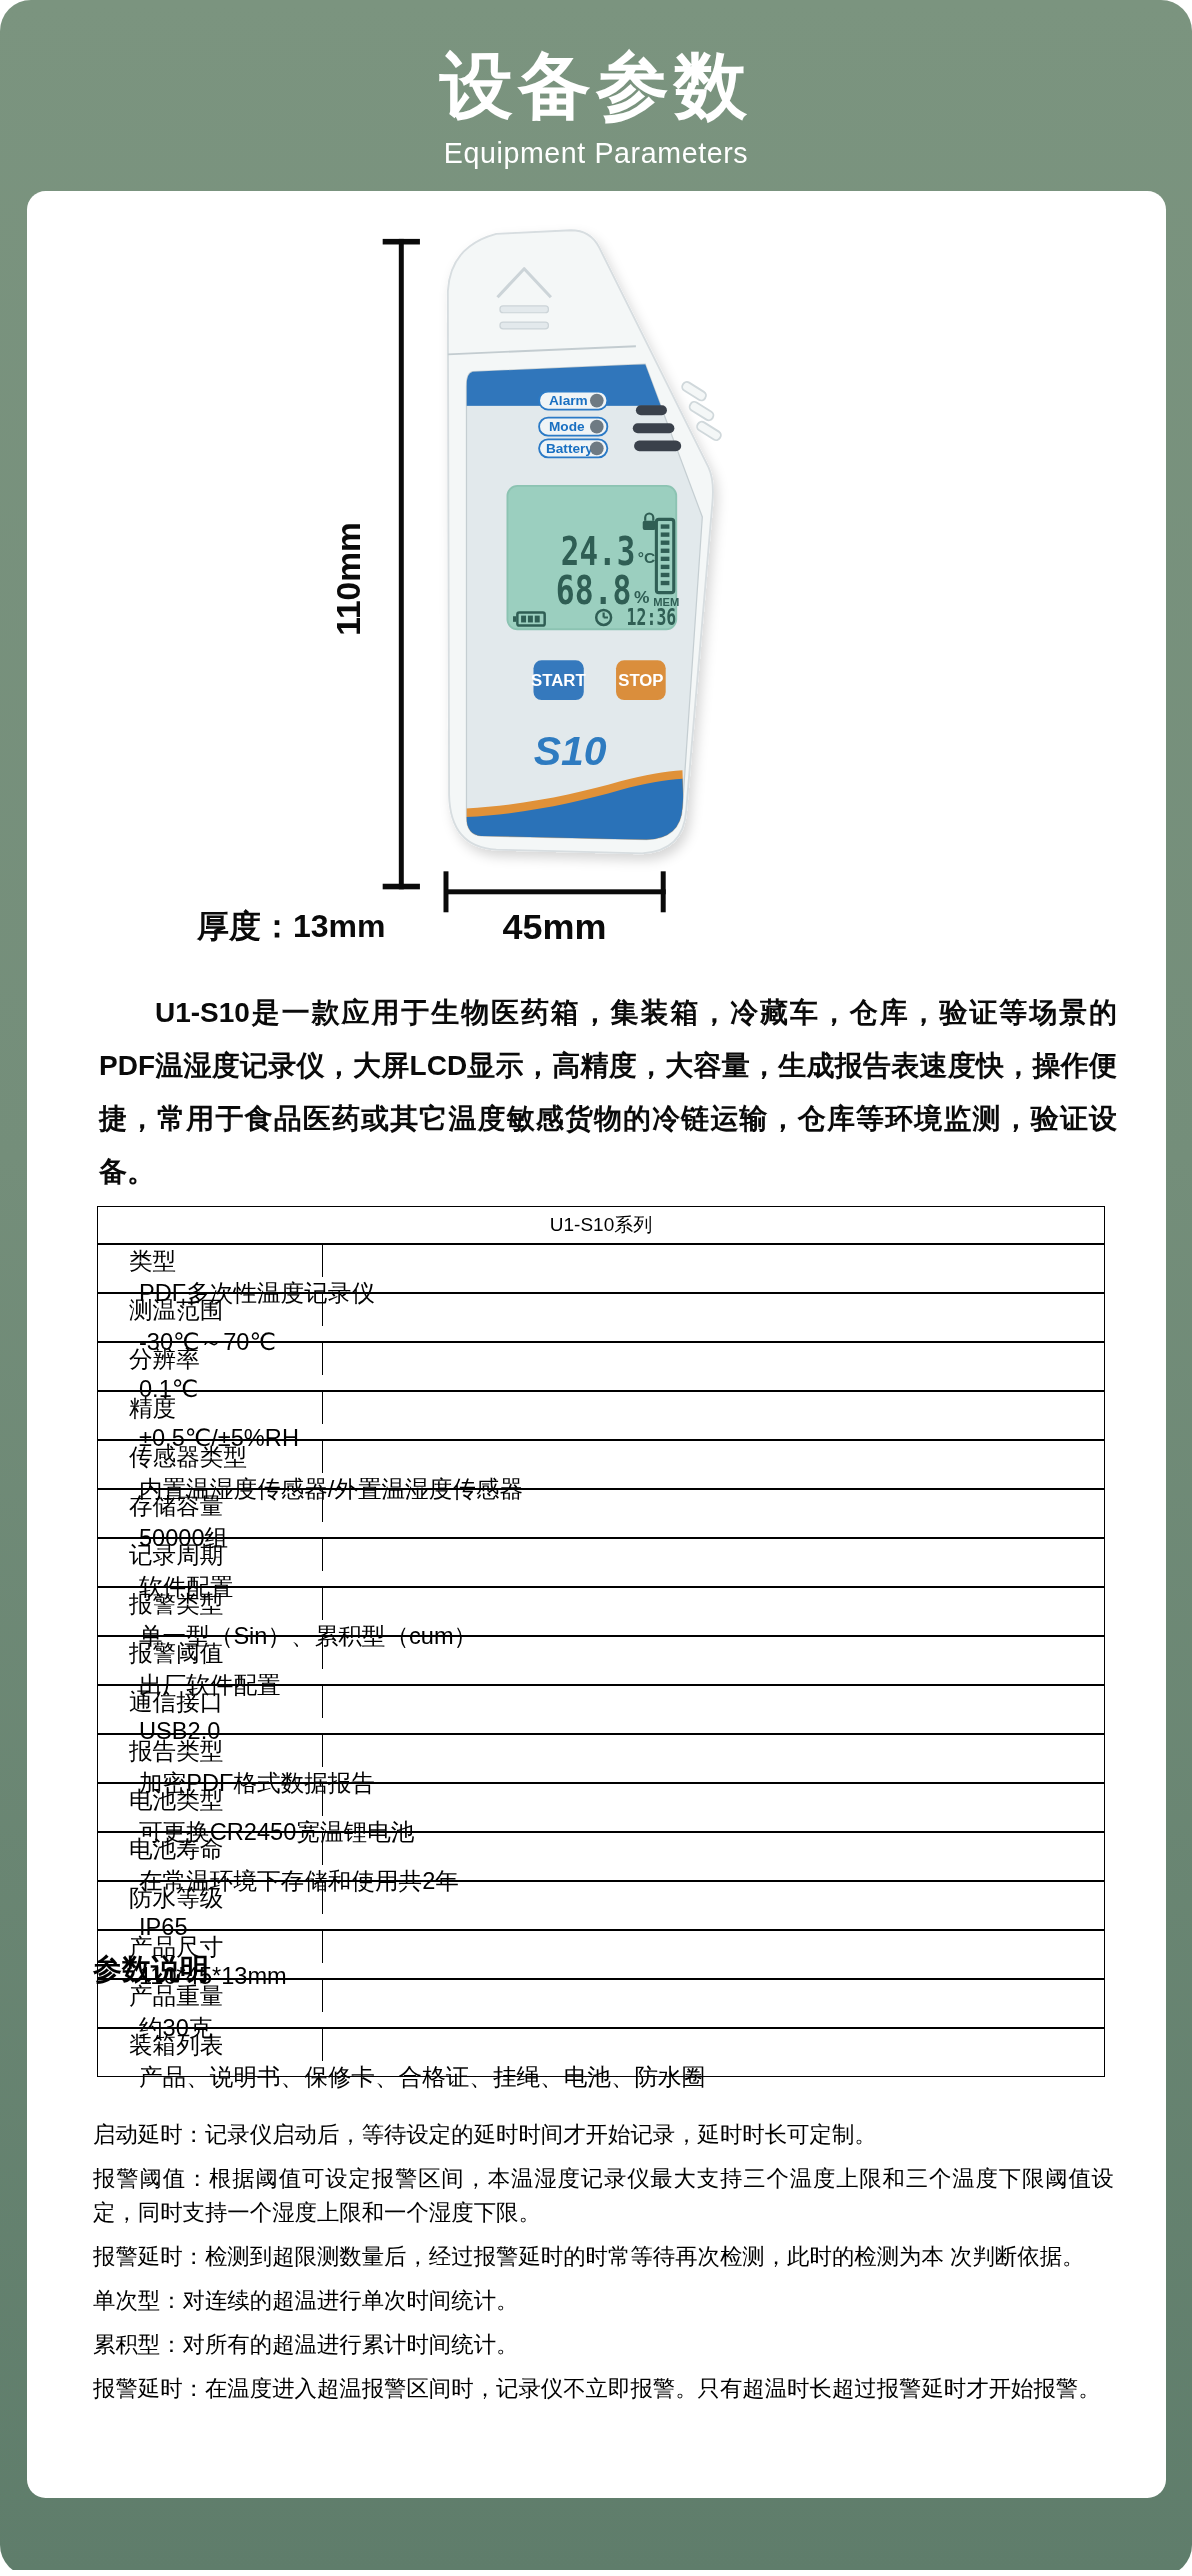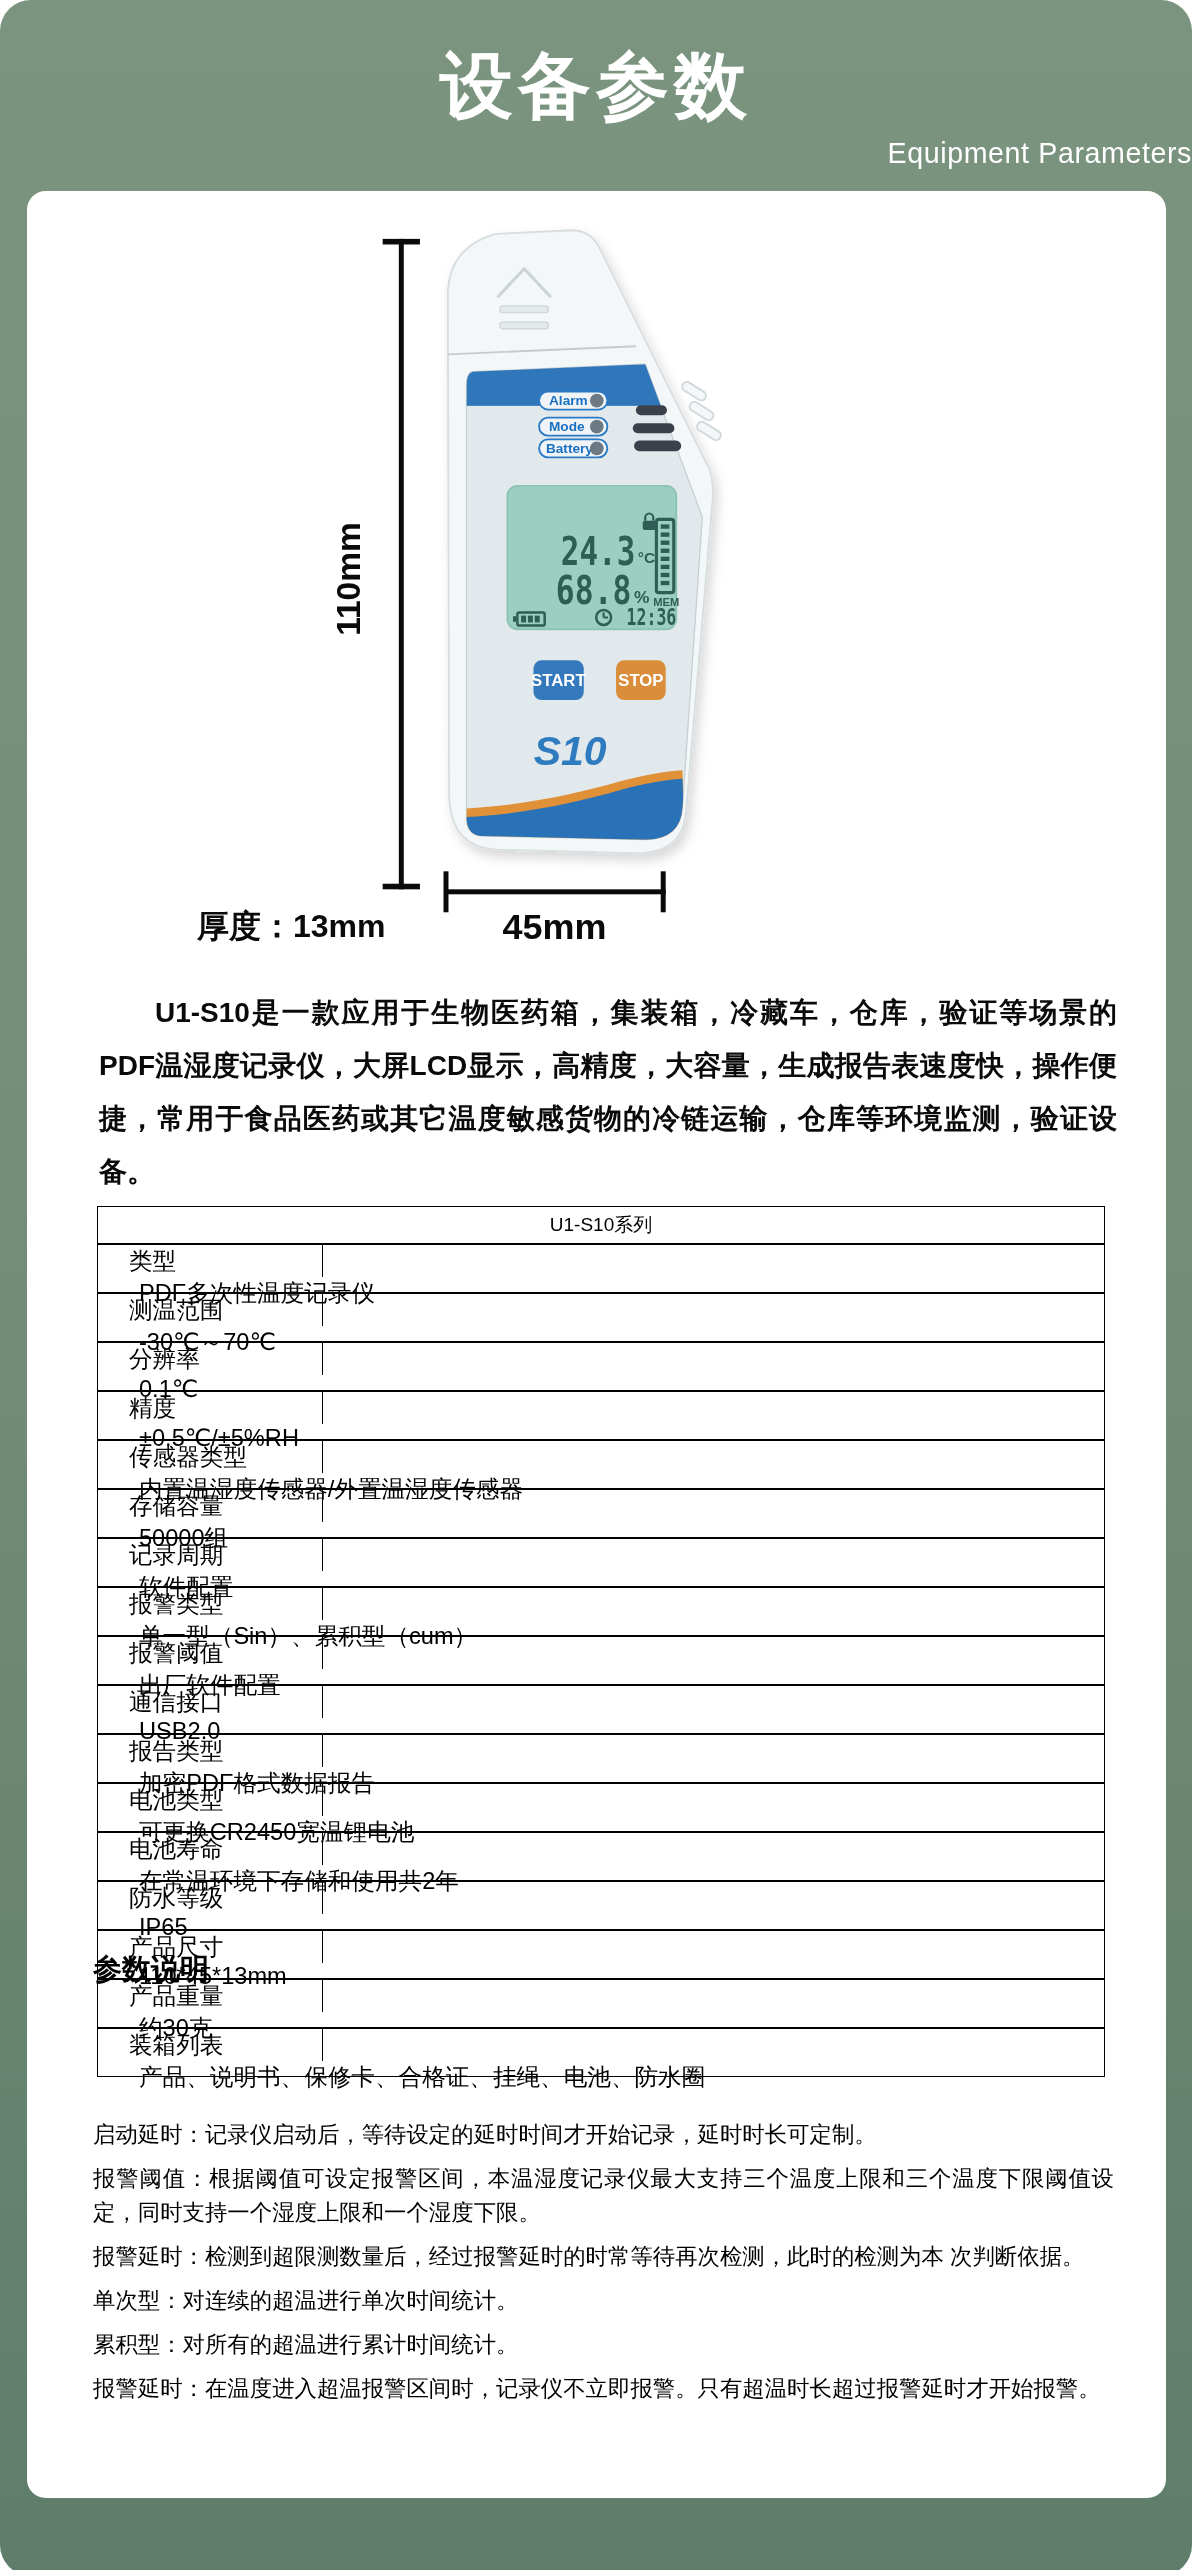--- a/index.html
+++ b/index.html
@@ -2,21 +2,21 @@
 <html style="font-size:10px"><head>
 <meta charset="utf-8">
 <style>
   html,body{margin:0;padding:0;background:#ffffff;}
   .page{position:relative;width:1192px;height:2576px;overflow:hidden;
         font-family:"Liberation Sans","DejaVu Sans",sans-serif;background:#ffffff;border-radius:31px;}
   .green-bg{position:absolute;left:0;top:0;width:1192px;height:2570px;
         background:linear-gradient(180deg,#7b947f 0%,#748e7a 45%,#5f7d6b 100%);}
   .page-title{position:absolute;left:0;top:46px;width:1192px;text-align:center;
         color:#ffffff;font-size:73px;font-weight:bold;letter-spacing:5px;line-height:1.1;}
-  .page-subtitle{position:absolute;left:0;top:137px;width:1192px;text-align:right;
+  .page-subtitle{position:absolute;left:0;top:137px;width:1192px;text-align:center;
         color:#ffffff;font-size:28.6px;font-weight:normal;letter-spacing:0.6px;}
   .card{position:absolute;left:27px;top:191px;width:1139px;height:2307px;
         background:#ffffff;border-radius:18.6px;}
   .device-figure{position:absolute;left:310px;top:224px;width:447px;height:782px;}
   .thickness-label{position:absolute;left:197px;top:905px;font-size:32px;font-weight:bold;color:#0a0a0a;}
   .description{position:absolute;left:93px;top:980px;width:1018px;
         font-size:28px;font-weight:bold;color:#0a0a0a;line-height:53px;
         text-align:justify;text-indent:56px;margin:6px;}
   .spec-table{position:absolute;left:97px;top:1206px;width:1008px;
         border:1.9px solid #000;box-sizing:border-box;background:#fff;}

